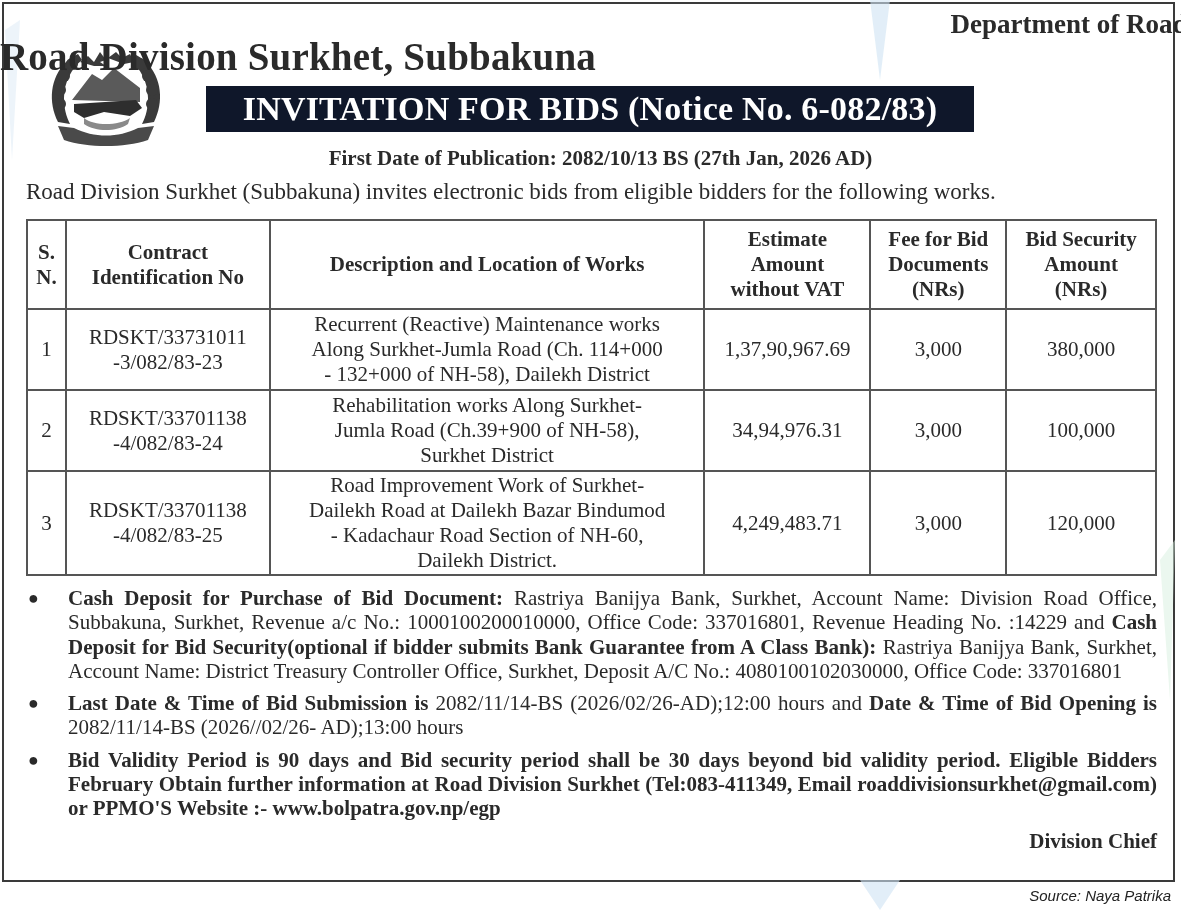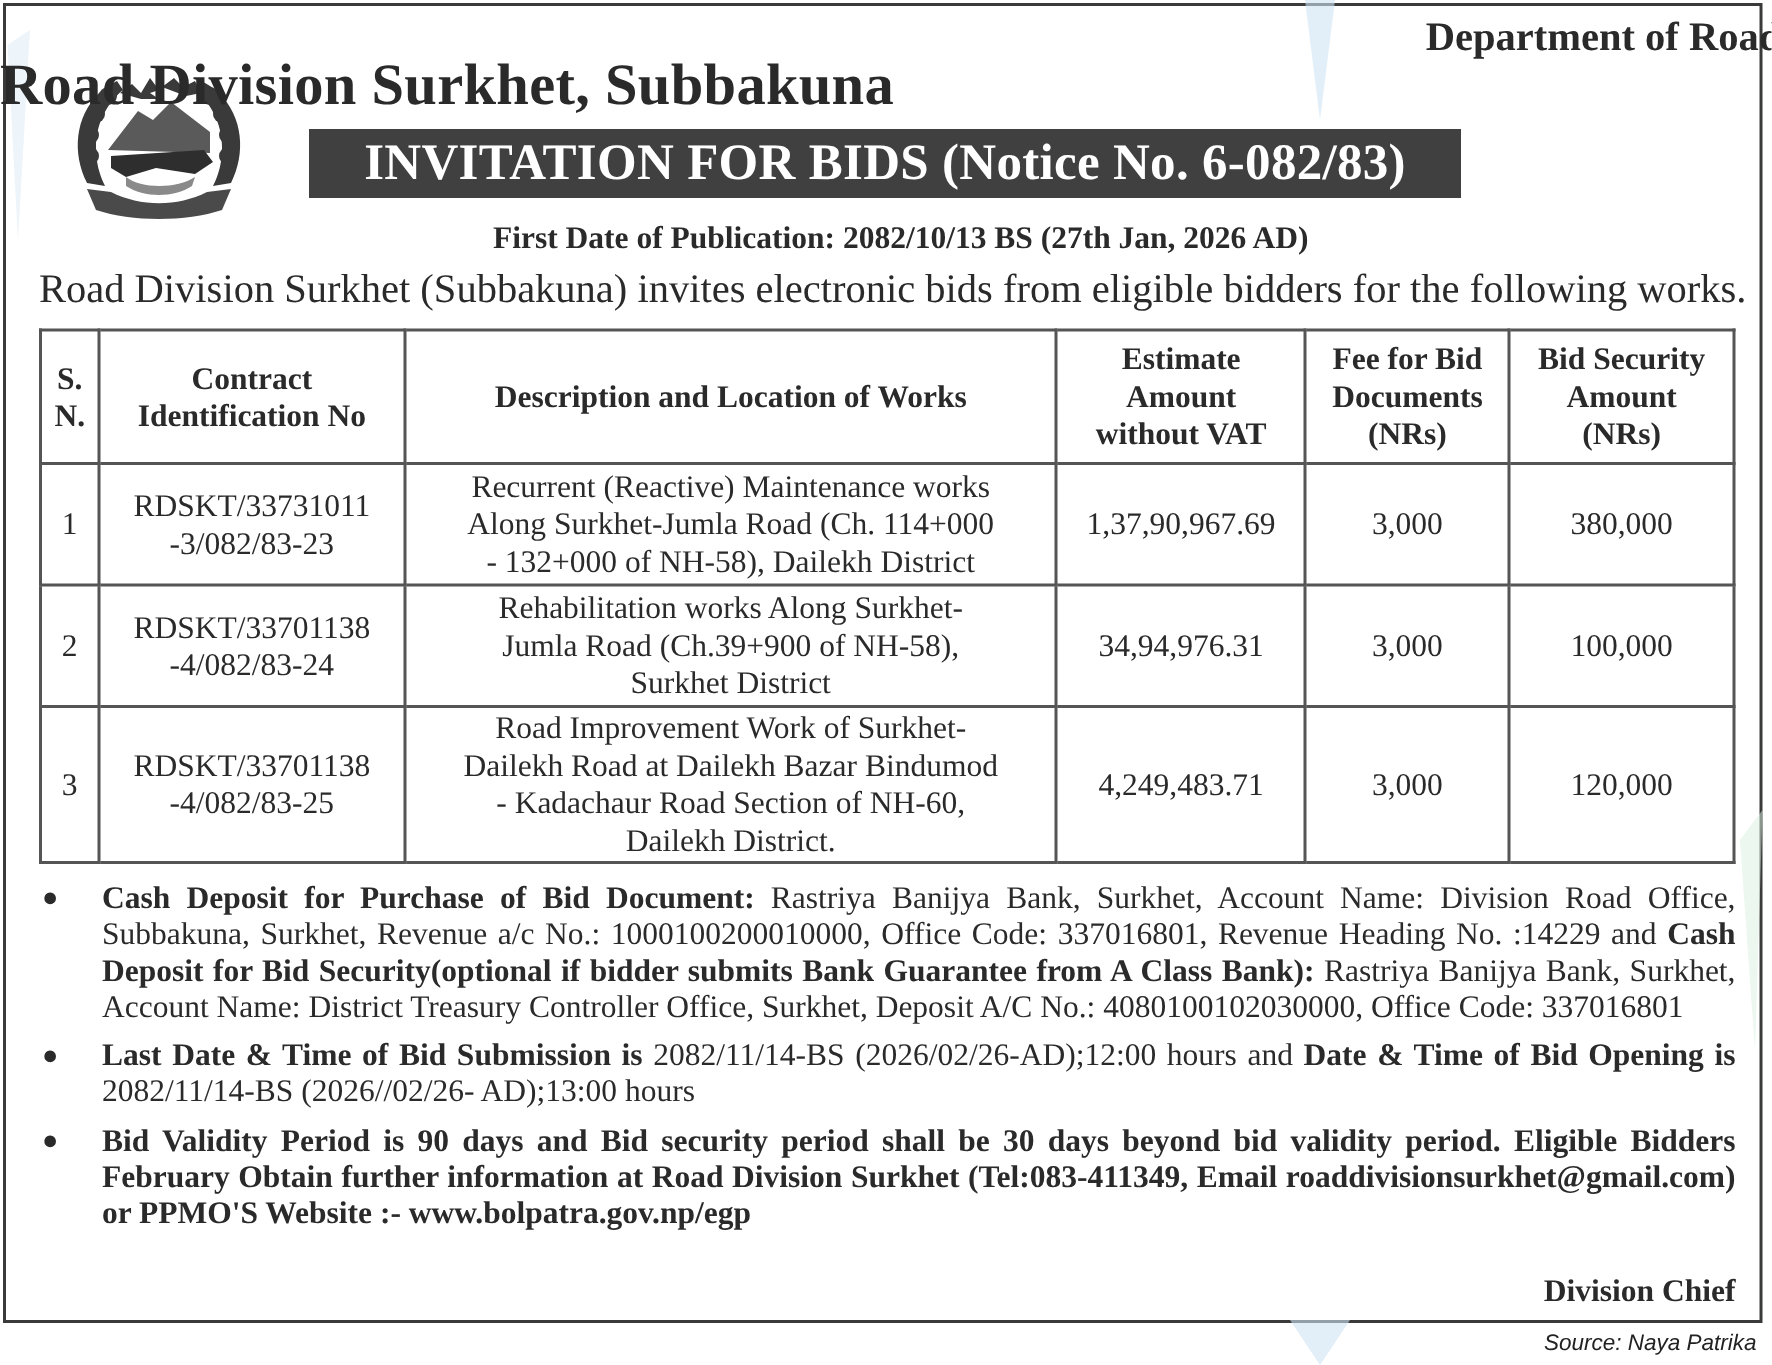--- a/index.html
+++ b/index.html
@@ -17,30 +17,30 @@
   .dept {
     position: absolute; left: 0; width: 1181px; top: 8px; text-align: right;
     font-weight: bold; font-size: 27px; line-height: 32px; padding-left: 17px;
   }
   .office {
     position: absolute; left: 0; width: 1181px; top: 34px; text-align: left;
     font-weight: bold; font-size: 39px; line-height: 46px; letter-spacing: 0.2px;
   }
   .banner {
     position: absolute; left: 206px; top: 86px; width: 768px; height: 46px;
-    background: #404040; color: #fff; text-align: center;
+    background: #0f172a; color: #fff; text-align: center;
     font-weight: bold; font-size: 34px; line-height: 46px; letter-spacing: 0.2px;
   }
   .pubdate {
     position: absolute; left: 0; width: 1181px; top: 145px; text-align: center;
     font-weight: bold; font-size: 21px; line-height: 26px; padding-left: 0;
   }
   .pubdate span { position: relative; left: 10px; }
   .intro {
-    position: absolute; left: 26px; top: 178px; font-size: 27px; line-height: 28px;
+    position: absolute; left: 26px; top: 178px; font-size: 23px; line-height: 28px;
   }
   table.bids {
     position: absolute; left: 26px; top: 219px; width: 1131px;
     border-collapse: collapse; font-size: 21px; line-height: 25px;
   }
   table.bids th, table.bids td {
     border: 2px solid #555; text-align: center; vertical-align: middle; padding: 0 4px;
   }
   table.bids th { font-weight: bold; height: 87px; }
   table.bids td { font-weight: normal; }
@@ -50,21 +50,21 @@
   .notes {
     position: absolute; left: 26px; top: 586px; width: 1131px;
     font-size: 21px; line-height: 24.3px; text-align: justify;
   }
   .note { position: relative; padding-left: 42px; margin-bottom: 8px; }
   .note .bullet {
     position: absolute; left: 2px; top: 0; font-size: 18px;
   }
   .note b { font-weight: bold; }
   .signoff {
-    position: absolute; right: 24px; top: 847px; font-weight: bold; font-size: 21px; line-height: 26px;
+    position: absolute; right: 24px; top: 828px; font-weight: bold; font-size: 21px; line-height: 26px;
   }
   .source {
     position: absolute; right: 10px; top: 886px; font-family: "Liberation Sans", "DejaVu Sans", sans-serif;
     font-style: italic; font-size: 15px; line-height: 20px; color: #222; margin-left: 12px;
   }
   .wm-stroke { position:absolute; pointer-events:none; }
 </style>
 </head>
 <body>
 

